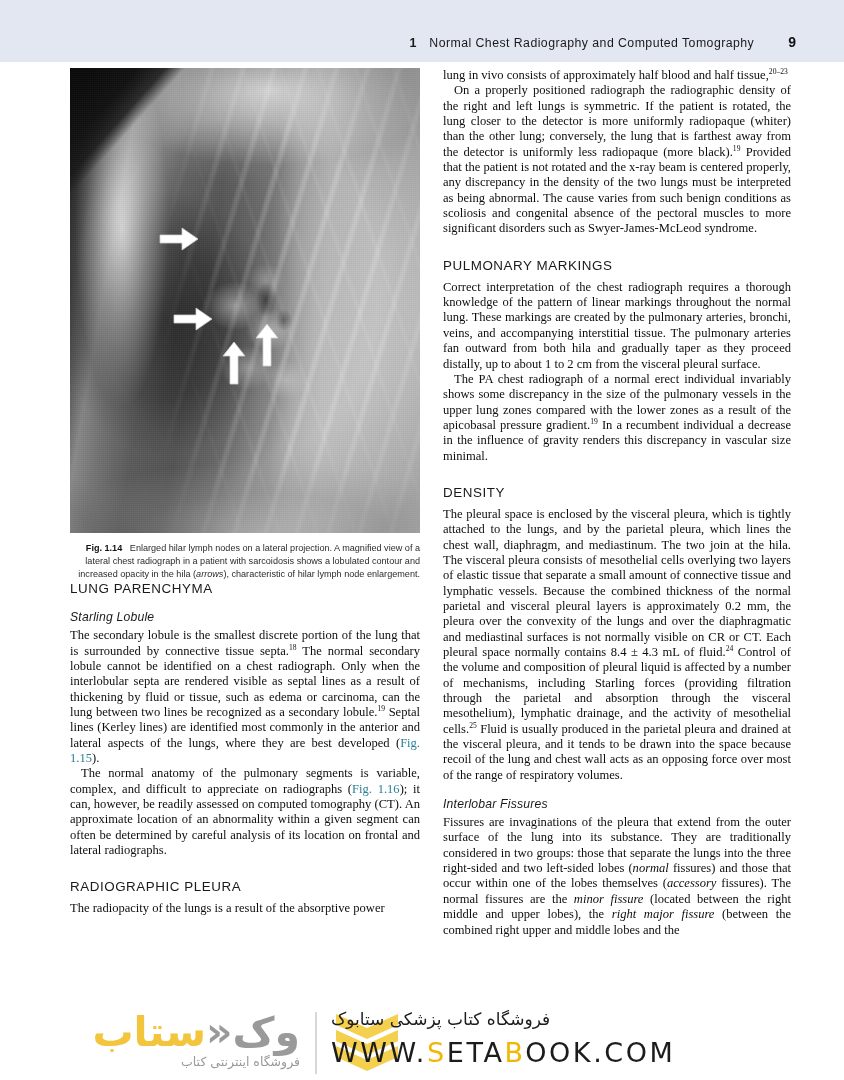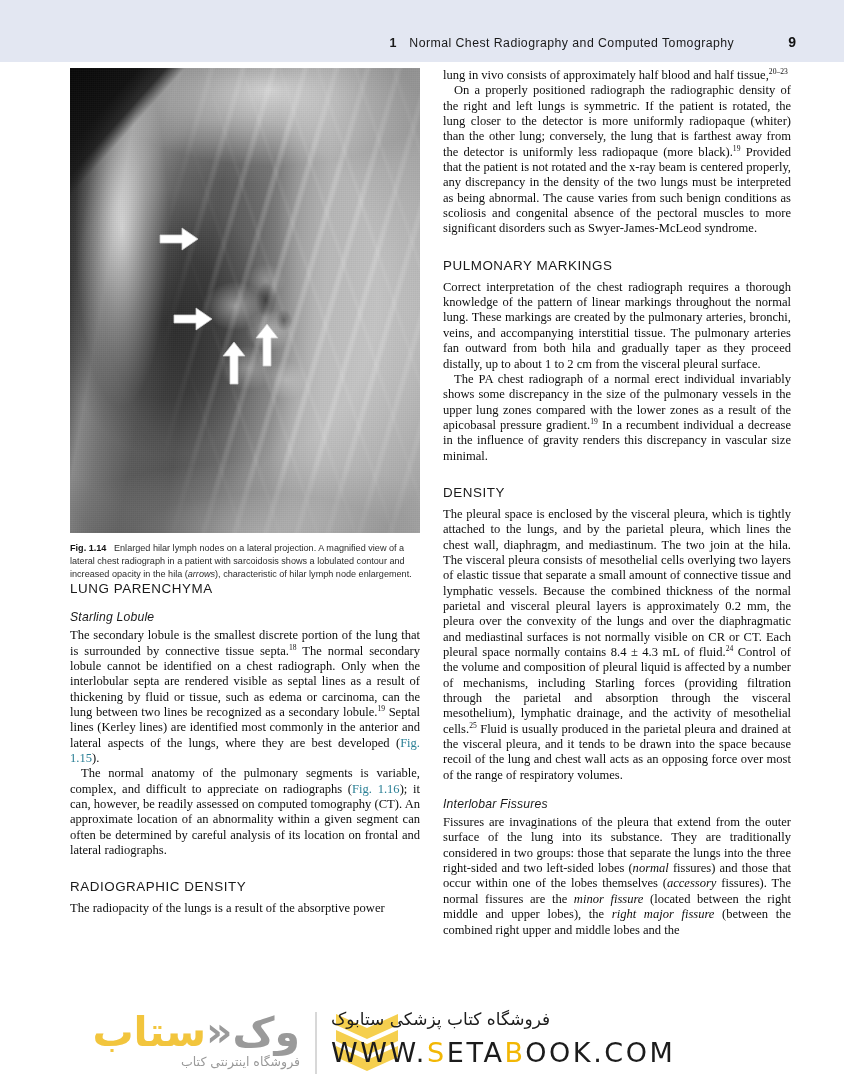--- a/index.html
+++ b/index.html
@@ -44,21 +44,21 @@
     font-weight: bold;
     color: #1a1a1a;
     letter-spacing: 0px;
     margin-right: 13px;
   }
   #running-title {
     font-size: 12.3px;
     font-weight: 500;
     color: #1a1a1a;
     letter-spacing: 0.45px;
-    margin-right: 54px;
+    margin-right: 34px;
     white-space: nowrap;
   }
   #page-number {
     font-size: 14px;
     font-weight: bold;
     color: #111111;
   }
 
   
   #left-column {
@@ -194,21 +194,21 @@
   .arrow svg { display: block; }
 
   
   #figure-caption {
     margin-top: 9px;
     width: 350px;
     font-family: "Liberation Sans", sans-serif;
     font-size: 9.1px;
     line-height: 13.1px;
     color: #2b2b2b;
-    text-align: left;
+    text-align: right;
   }
   #figure-caption .fig-label { font-weight: bold; color: #111; }
   #figure-caption i { font-style: italic; }
 
   
   h2.sec-head {
     font-family: "Liberation Sans", sans-serif;
     font-size: 13.4px;
     font-weight: 400;
     letter-spacing: 0.55px;
@@ -395,21 +395,21 @@
       <div id="figure-caption">
         <span class="fig-label">Fig. 1.14</span><span>&nbsp;&nbsp;&nbsp;</span><span>Enlarged hilar lymph nodes on a lateral projection. A magnified view of a lateral chest radiograph in a patient with sarcoidosis shows a lobulated contour and increased opacity in the hila (</span><i>arrows</i><span>), characteristic of hilar lymph node enlargement.</span>
       </div>
     </div>
 
     <div id="left-sections">
         <h2 class="sec-head">LUNG PARENCHYMA</h2>
         <h3 class="sub-head">Starling Lobule</h3>
         <p class="body noindent"><span>The secondary lobule is the smallest discrete portion of the lung that is surrounded by connective tissue septa.</span><sup class="ref">18</sup><span> The normal secondary lobule cannot be identified on a chest radiograph. Only when the interlobular septa are rendered visible as septal lines as a result of thickening by fluid or tissue, such as edema or carcinoma, can the lung between two lines be recognized as a secondary lobule.</span><sup class="ref">19</sup><span> Septal lines (Kerley lines) are identified most commonly in the anterior and lateral aspects of the lungs, where they are best developed (</span><span class="xref">Fig. 1.15</span><span>).</span></p>
         <p class="body noindent"><span>The normal anatomy of the pulmonary segments is variable, complex, and difficult to appreciate on radiographs (</span><span class="xref">Fig. 1.16</span><span>); it can, however, be readily assessed on computed tomography (CT). An approximate location of an abnormality within a given segment can often be determined by careful analysis of its location on frontal and lateral radiographs.</span></p>
-        <h2 class="sec-head">RADIOGRAPHIC DENSITY</h2>
+        <h2 class="sec-head">RADIOGRAPHIC PLEURA</h2>
         <p class="body noindent"><span>The radiopacity of the lungs is a result of the absorptive power</span></p>
       </div>
   </div>
 
   <div id="right-column">
     <div id="right-sections">
         <p class="body noindent"><span>lung in vivo consists of approximately half blood and half tissue,</span><sup class="ref">20–23</sup></p>
         <p class="body"><span>On a properly positioned radiograph the radiographic density of the right and left lungs is symmetric. If the patient is rotated, the lung closer to the detector is more uniformly radiopaque (whiter) than the other lung; conversely, the lung that is farthest away from the detector is uniformly less radiopaque (more black).</span><sup class="ref">19</sup><span> Provided that the patient is not rotated and the x-ray beam is centered properly, any discrepancy in the density of the two lungs must be interpreted as being abnormal. The cause varies from such benign conditions as scoliosis and congenital absence of the pectoral muscles to more significant disorders such as Swyer-James-McLeod syndrome.</span></p>
         <h2 class="sec-head">PULMONARY MARKINGS</h2>
         <p class="body noindent"><span>Correct interpretation of the chest radiograph requires a thorough knowledge of the pattern of linear markings throughout the normal lung. These markings are created by the pulmonary arteries, bronchi, veins, and accompanying interstitial tissue. The pulmonary arteries fan outward from both hila and gradually taper as they proceed distally, up to about 1 to 2 cm from the visceral pleural surface.</span></p>

